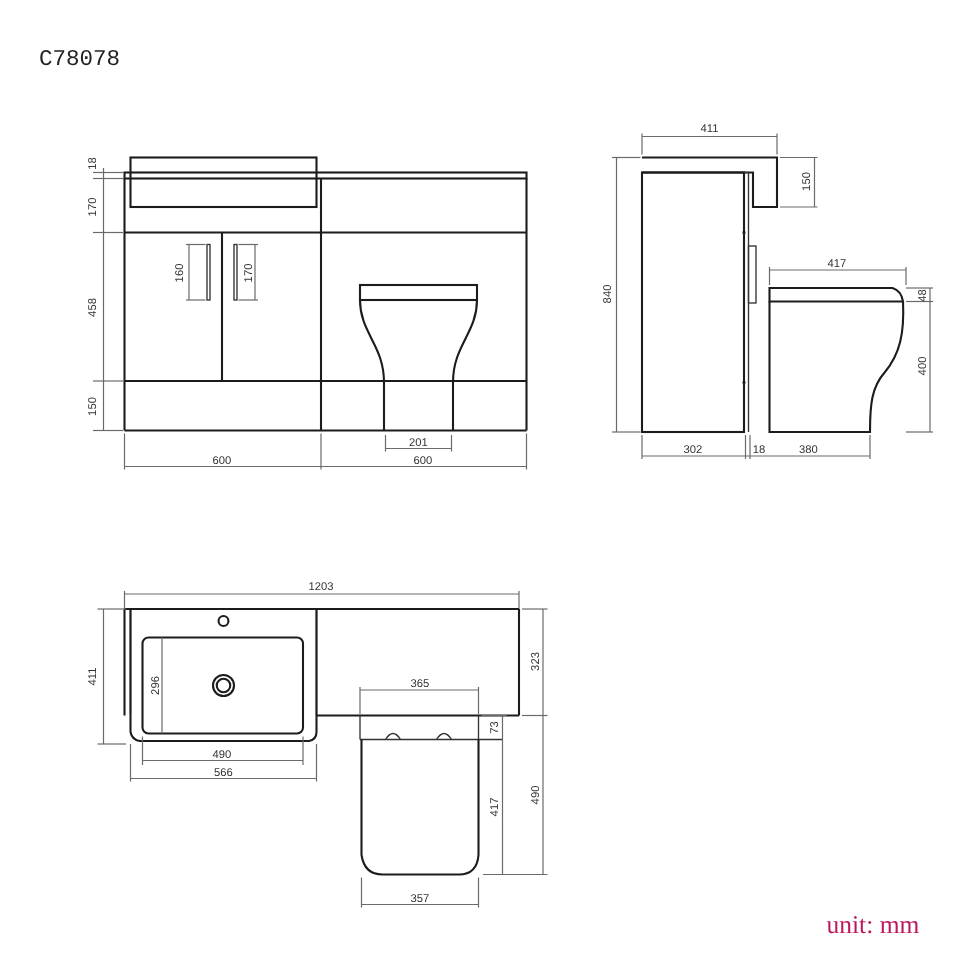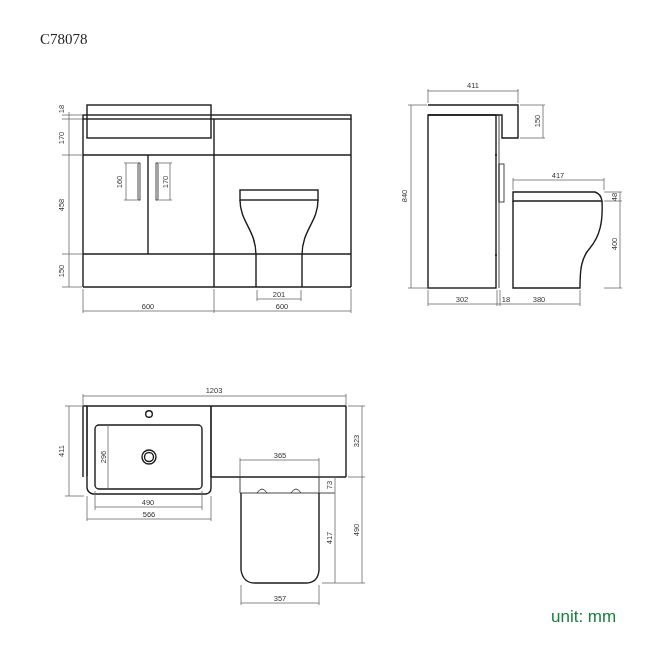--- a/index.html
+++ b/index.html
@@ -1,18 +1,18 @@
 <!DOCTYPE html>
 <html><head>
   <meta charset="utf-8">
   <style>
     html, body { margin: 0; padding: 0; background: #ffffff; }
     body { width: 650px; height: 650px; position: relative; overflow: hidden; font-family: "Liberation Sans", sans-serif; }
-    .code { position: absolute; left: 40px; top: 31px; font-size: 15px; color: #222; font-family: Liberation Serif, serif; }
-    .unit { position: absolute; left: 551px; top: 607px; font-size: 17px; color: #15803d; font-family: Liberation Sans, sans-serif; }
+    .code { position: absolute; left: 26px; top: 31px; font-size: 15px; color: #222; font-family: Liberation Mono, monospace; }
+    .unit { position: absolute; left: 551px; top: 607px; font-size: 17px; color: #be185d; font-family: Liberation Serif, serif; }
     svg { position: absolute; left: 0; top: 0; }
     .o { fill: none; stroke: #1c1c1c; stroke-width: 1.4; }
     .t { fill: none; stroke: #333; stroke-width: 0.9; }
     .d { fill: none; stroke: #6a6a6a; stroke-width: 0.8; }
     .lbl { font-size: 7.5px; fill: #333; font-family: "Liberation Sans", sans-serif; }
   </style>
 </head>
 <body>
 
 <div class="code">C78078</div>

